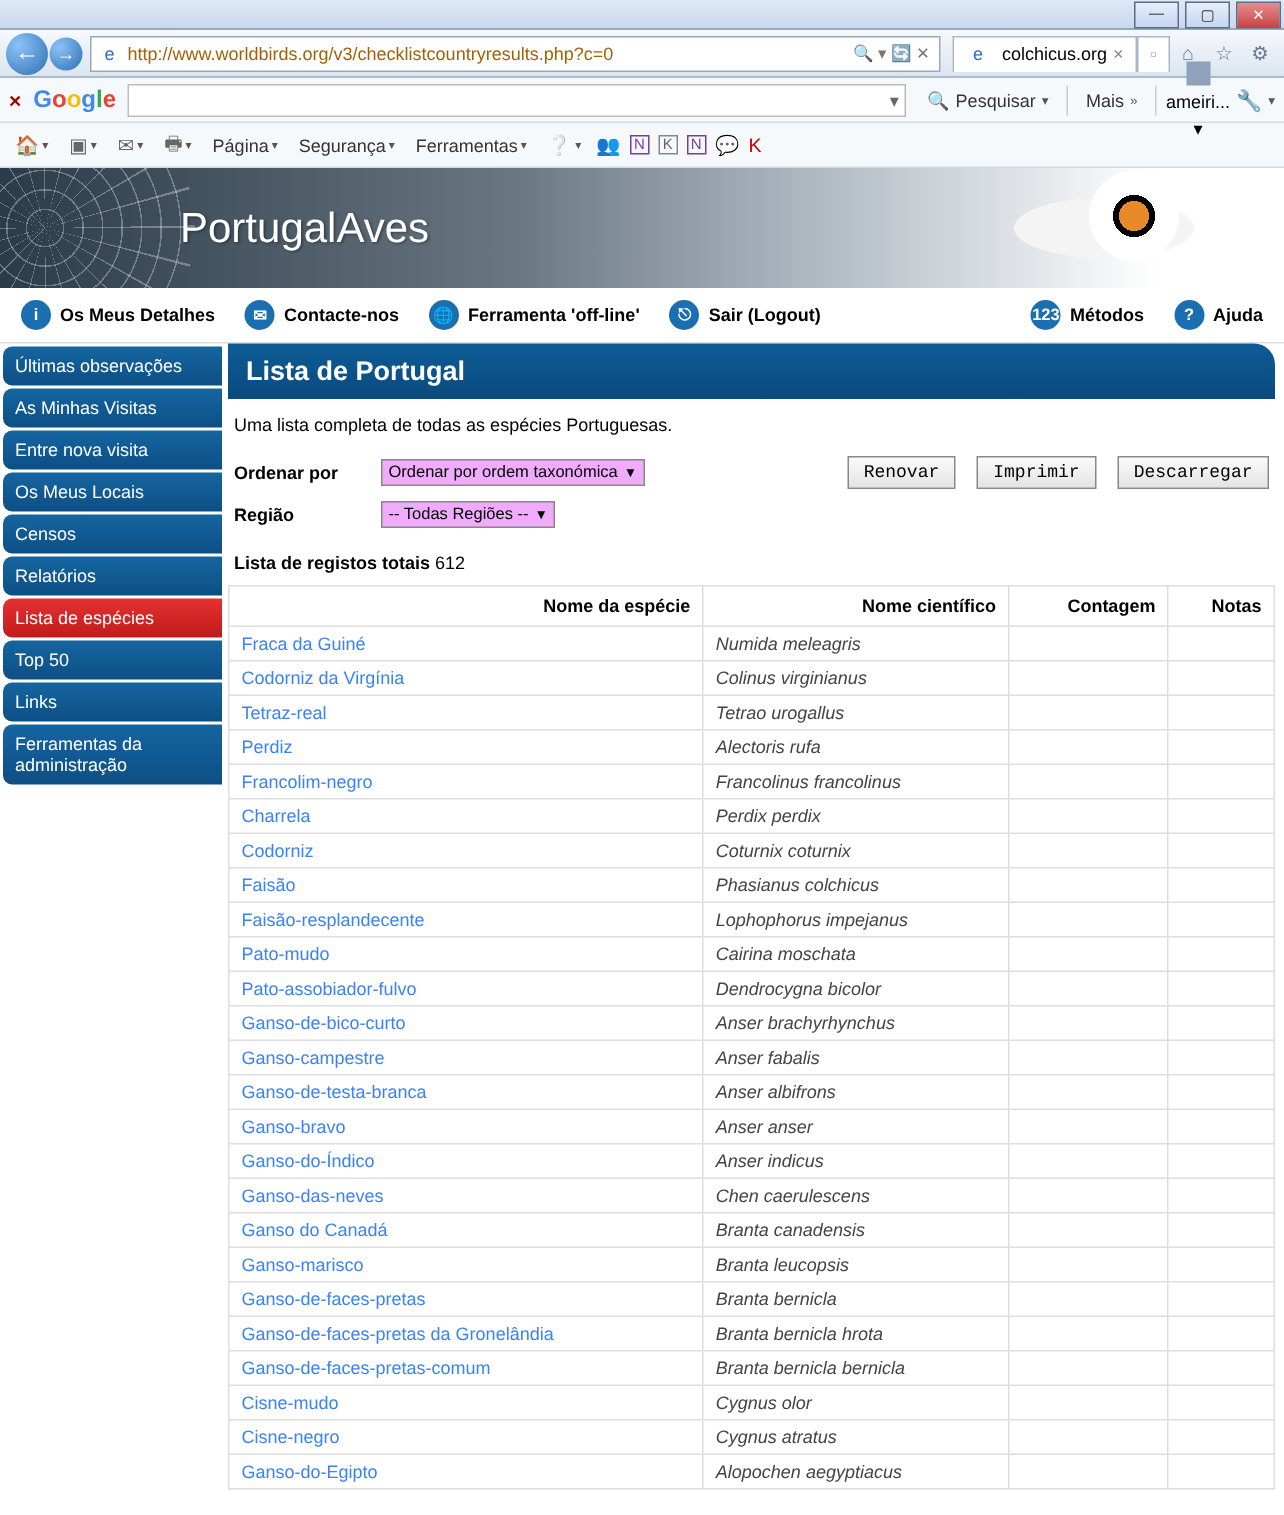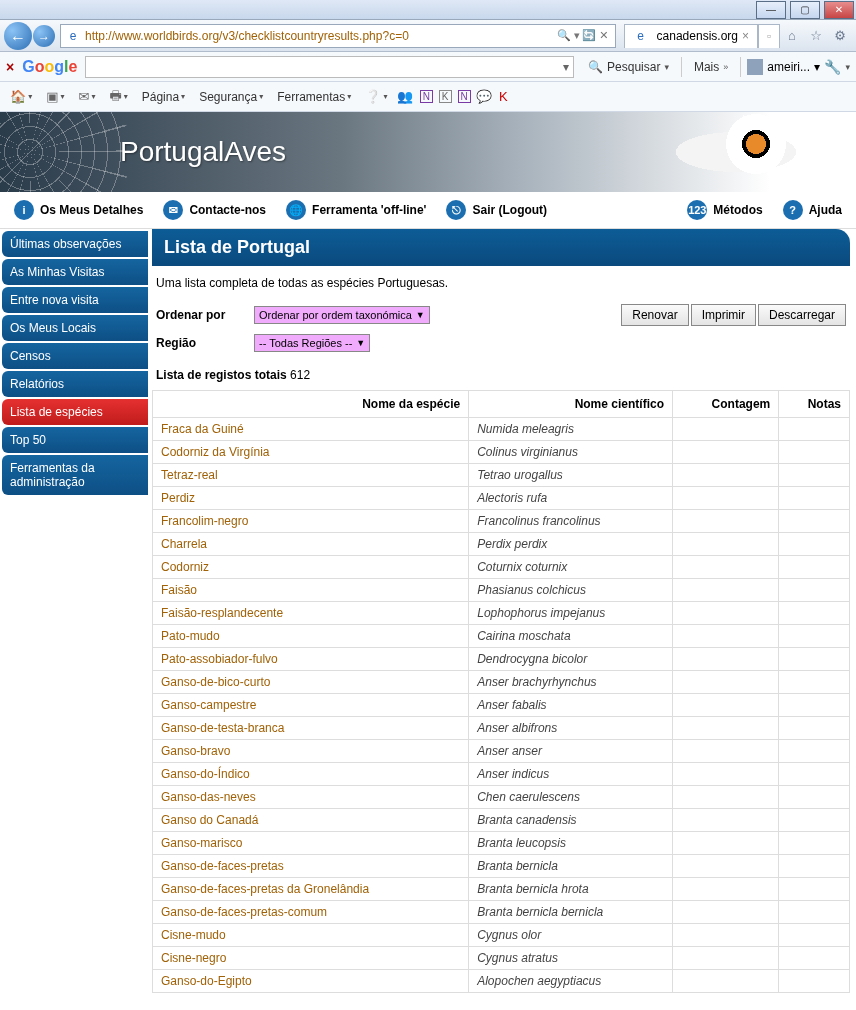--- a/index.html
+++ b/index.html
@@ -26,21 +26,21 @@
 
 .google-bar { background:#f6f9fc; border-bottom:1px solid #cfd8e4; display:flex; align-items:center; padding:2px 6px; height:30px; gap:4px; }
 .google-x { color:#a00; font-weight:bold; font-size:14px; margin-right:4px; }
 .google-logo { font-size:16px; font-weight:bold; }
 .google-logo span.g1{color:#4285f4}.google-logo span.g2{color:#ea4335}.google-logo span.g3{color:#fbbc05}.google-logo span.g4{color:#4285f4}.google-logo span.g5{color:#34a853}.google-logo span.g6{color:#ea4335}
 .google-input { flex:1; border:1px solid #bbb; height:22px; background:#fff; margin:0 4px; display:flex; align-items:center; }
 .google-input .dd { margin-left:auto; padding:0 4px; color:#666; }
 .google-btn { display:flex; align-items:center; gap:4px; font-size:12px; padding:2px 6px; color:#333; }
 .google-btn .arrow { font-size:9px; color:#555; }
 .google-sep { width:1px; height:20px; background:#ccc; margin:0 2px; }
-.google-user { display:flex; align-items:center; gap:4px; }
+.google-user { display:flex; align-items:center; gap:4px;flex-direction:column; }
 .google-user .avatar { width:16px; height:16px; background:#8ea2bb; }
 .wrench { font-size:14px; color:#777; }
 
 .fav-bar { background:#f6f9fc; border-bottom:1px solid #cfd8e4; display:flex; align-items:center; padding:4px 6px; height:30px; gap:6px; }
 .fav-item { display:flex; align-items:center; gap:2px; font-size:12px; color:#333; padding:2px 4px; }
 .fav-item .arrow { font-size:8px; color:#555; }
 .fav-mini { font-size:13px; color:#666; }
 
 
 .page-wrap { background:#fff; width:100%; height:calc(1010px - 20px - 32px - 30px - 30px); display:flex; }
@@ -69,30 +69,30 @@
 .side-item.active { background: linear-gradient(to bottom,#e63030,#c01c1c); }
 
 .content { flex:1; padding:0 6px 0 4px; }
 .page-title-bar { background: linear-gradient(to bottom,#0d5c97,#0a4a7d); color:#fff; font-size:18px; font-weight:bold; padding:8px 12px; border-radius:0 14px 0 0; }
 .subtitle { font-size:12px; padding:10px 4px; }
 
 .controls-row { display:flex; align-items:center; padding:4px; gap:8px; }
 .ctrl-label { font-weight:bold; width:90px; font-size:12px; }
 .select-box { border:1px solid #888; background:#f0abfc; font-size:11px; padding:2px 4px; display:flex; align-items:center; gap:4px; }
 .select-box .arrow { font-size:9px; }
-.action-buttons { margin-left:auto; display:flex; gap:2px; }
+.action-buttons { margin-left:auto; display:flex; gap:14px;font-family:Liberation Mono, monospace; }
 .btn { border:1px solid #888; background:linear-gradient(to bottom,#fafafa,#e4e4e4); padding:3px 10px; font-size:12px; cursor:pointer; }
 
 .total-row { font-size:12px; padding:12px 4px 8px; }
 .total-row b { font-weight:bold; }
 
 table.species { width:100%; border-collapse:collapse; font-size:12px; }
 table.species th { text-align:right; font-weight:bold; padding:6px 8px; border:1px solid #ddd; background:#fff; }
 table.species td { padding:4px 8px; border:1px solid #ddd; vertical-align:top; }
-table.species td.name a { color:#a16207; text-decoration:none; }
+table.species td.name a { color:#3b82f6; text-decoration:none; }
 table.species td.sci { font-style:italic; color:#444; }
 </style>
 </head>
 <body>
 
 <div class="window-titlebar">
   <div class="win-btn">—</div>
   <div class="win-btn">▢</div>
   <div class="win-btn close">✕</div>
 </div>
@@ -101,21 +101,21 @@
   <div class="nav-arrow">←</div>
   <div class="nav-arrow fwd">→</div>
   <div class="addr-box">
     <span class="ie-icon">e</span>
     <input type="text" value="http://www.worldbirds.org/v3/checklistcountryresults.php?c=0" style="">
     <span class="addr-right">🔍 ▾  🔄 ✕</span>
   </div>
   <div class="tab-group">
     <div class="tab">
       <span class="ie-icon">e</span>
-      <span>canadensis.org</span>
+      <span>colchicus.org</span>
       <span class="x">×</span>
     </div>
     <div class="tab new">▫</div>
   </div>
   <div class="tool-icon">⌂</div>
   <div class="tool-icon">☆</div>
   <div class="tool-icon">⚙</div>
 </div>
 
 <div class="google-bar">
@@ -227,20 +227,21 @@
   <div class="main-row">
     <div class="sidebar" id="sidebar">
             <div class="side-item">Últimas observações</div>
             <div class="side-item">As Minhas Visitas</div>
             <div class="side-item">Entre nova visita</div>
             <div class="side-item">Os Meus Locais</div>
             <div class="side-item">Censos</div>
             <div class="side-item">Relatórios</div>
             <div class="side-item active">Lista de espécies</div>
             <div class="side-item">Top 50</div>
+            <div class="side-item">Links</div>
             <div class="side-item">Ferramentas da administração</div>
           </div>
 
     <div class="content">
       <div class="page-title-bar">Lista de Portugal</div>
       <div class="subtitle">Uma lista completa de todas as espécies Portuguesas.</div>
 
       <div class="controls-row">
         <span class="ctrl-label">Ordenar por</span>
         <span class="select-box">

